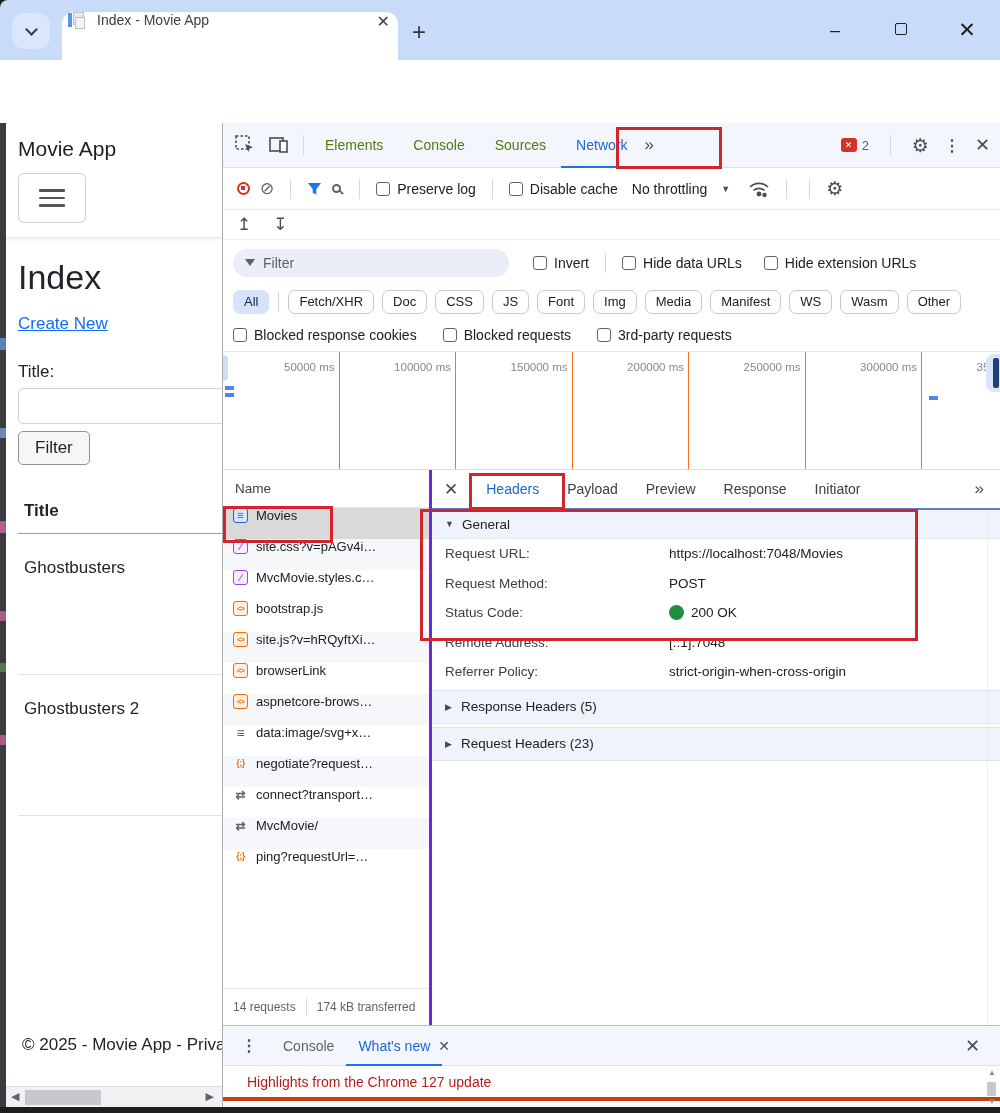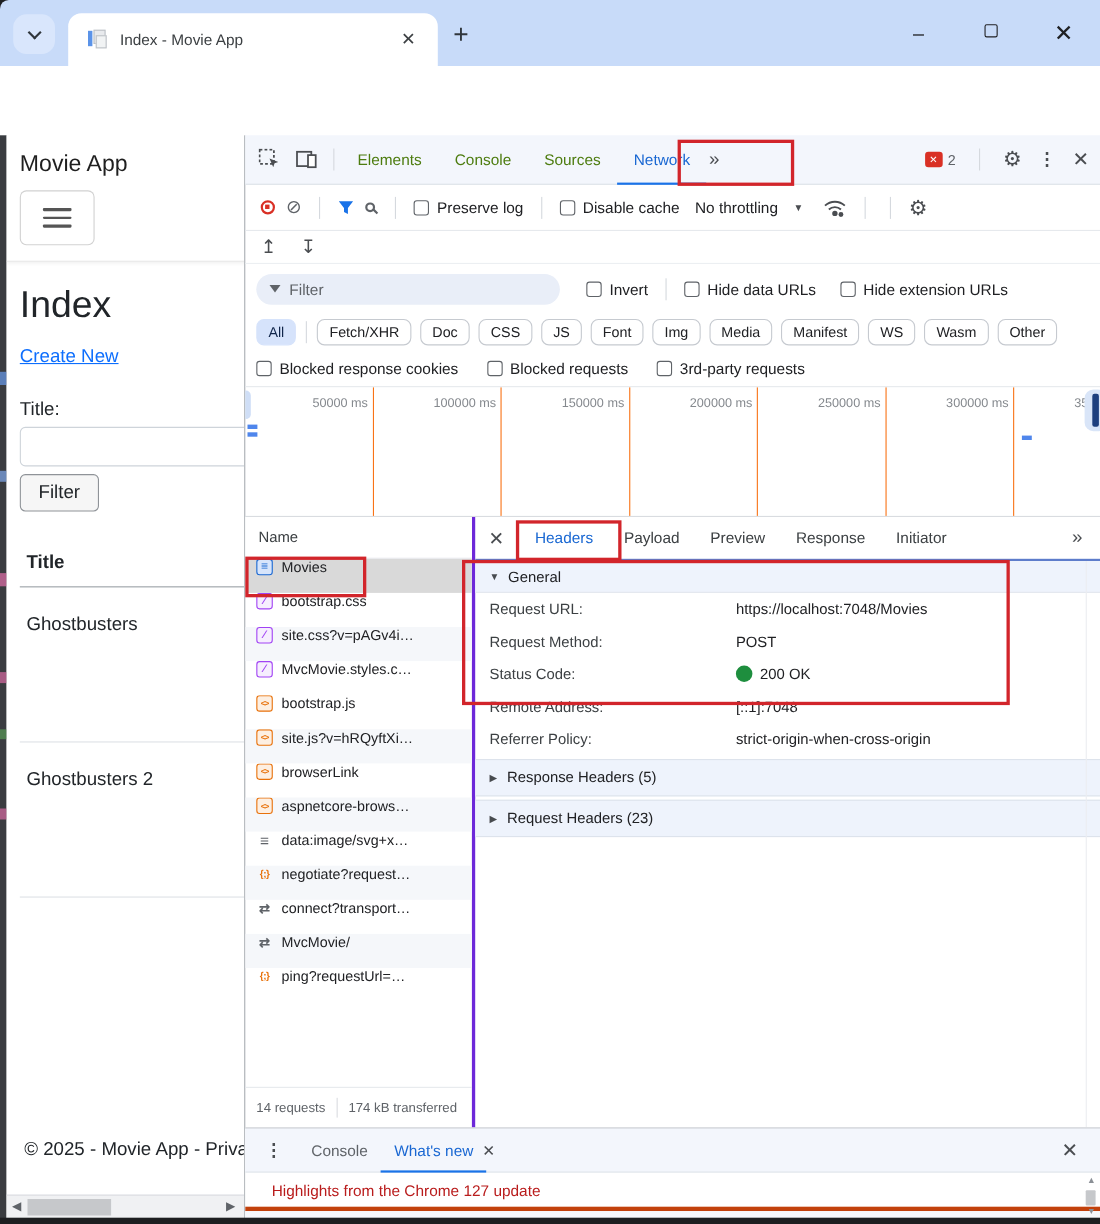--- a/index.html
+++ b/index.html
@@ -4,21 +4,21 @@
 <style>
   * { margin:0; padding:0; box-sizing:border-box; }
   body { font-family:"Liberation Sans", sans-serif; }
   .screen { position:relative; width:1000px; height:1113px; background:#fff; overflow:hidden; }
 
   
   .corner-dark { position:absolute; left:0; top:0; width:14px; height:14px; background:#1e1f22; }
   .tabstrip { position:absolute; left:0; top:0; width:1000px; height:60px; background:#c8dbf9; border-radius:8px 0 0 0; }
   .tab-search { position:absolute; left:12px; top:13px; width:38px; height:36px; background:#d9e6fc; border-radius:12px; display:flex; align-items:center; justify-content:center; }
   .chev { width:9px; height:9px; border-right:2px solid #30363c; border-bottom:2px solid #30363c; transform:rotate(45deg); margin-top:-4px;}
-  .tab { position:absolute; left:62px; top:12px; width:336px; height:48px; background:#fff; border-radius:12px 12px 0 0; display:flex; align-items:center; padding:0 18px; }
+  .tab { position:absolute; left:62px; top:12px; width:336px; height:48px; background:#fff; border-radius:12px 12px 0 0; display:flex; padding:0 6px; }
   .favicon { width:17px; height:18px; position:relative; margin-right:12px; }
   .favicon .bar { position:absolute; left:0; top:1px; width:4px; height:14px; background:#5b93e8; }
   .favicon .pg { position:absolute; left:5px; top:0; width:11px; height:13px; background:#e8eaed; border:1px solid #bdc1c6; }
   .favicon .pg2 { position:absolute; left:7px; top:5px; width:10px; height:12px; background:#f1f3f4; border:1px solid #bdc1c6; }
   .tab-title { font-size:14px; color:#3c4043; white-space:nowrap; overflow:hidden; flex:1; }
   .tab-close { font-size:16px; color:#3c4043; padding:0 2px; }
   .new-tab { position:absolute; left:412px; top:18px; font-size:24px; font-weight:300; color:#30363c; }
   .win-controls { position:absolute; right:0; top:0; height:60px; display:flex; align-items:center; }
   .wc { width:66px; text-align:center; color:#202124; }
   .wc-min { font-size:18px; }
@@ -439,24 +439,20 @@
     <div class="split">
       <div class="req-col">
         <div class="req-head">Name</div>
         <div class="req-rows">
 
             <div class="req-row selected tint">
               <span class="req-icon t-doc"></span>
               <span>Movies</span>
             </div>
 
-            <div class="req-row">
-              <span class="req-icon t-css"></span>
-              <span>bootstrap.css</span>
-            </div>
 
             <div class="req-row tint">
               <span class="req-icon t-css"></span>
               <span>site.css?v=pAGv4i…</span>
             </div>
 
             <div class="req-row">
               <span class="req-icon t-css"></span>
               <span>MvcMovie.styles.c…</span>
             </div>

